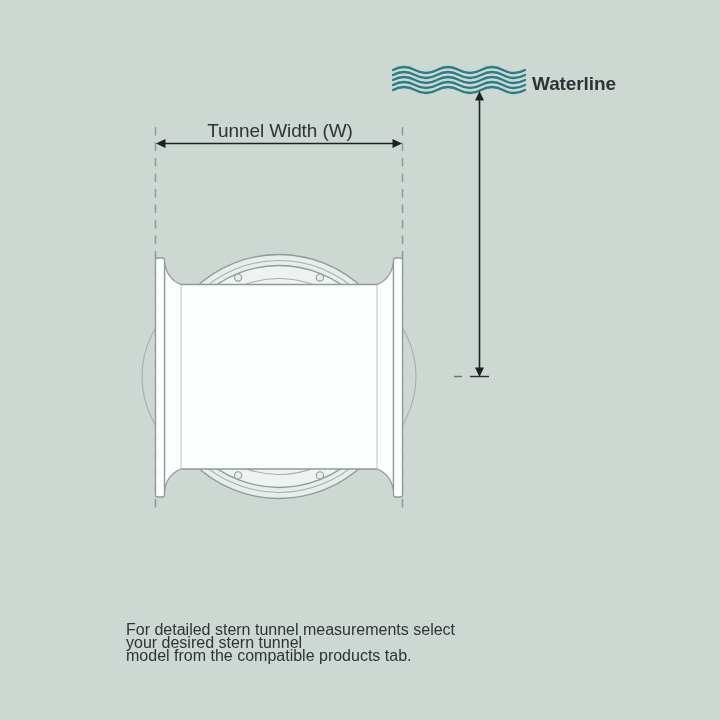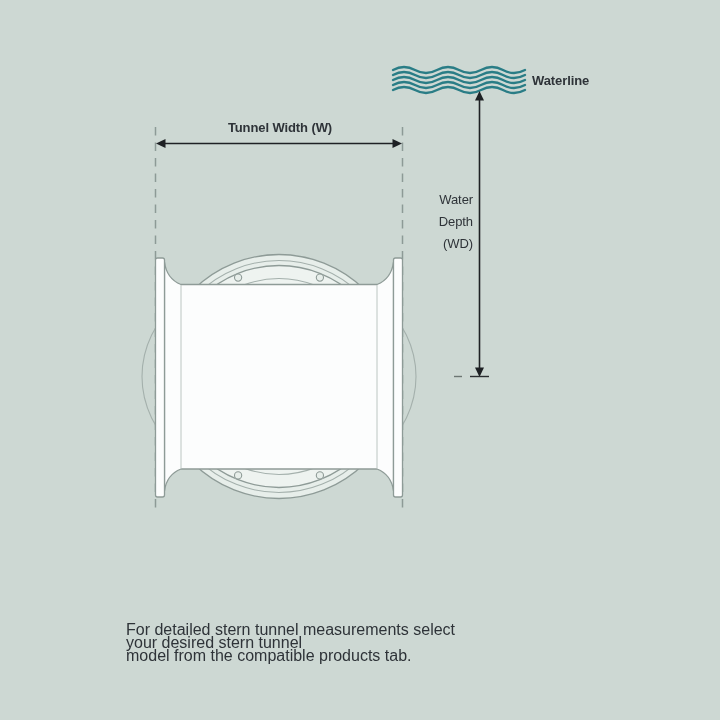--- a/index.html
+++ b/index.html
@@ -28,22 +28,22 @@
   .ds{stroke:var(--drawing-stroke);stroke-width:1.3;fill:none;stroke-linejoin:round;}
   .dsl{stroke:var(--drawing-stroke-light);stroke-width:1.1;fill:none;}
   .seam{stroke:var(--seam-stroke);stroke-width:1;fill:none;}
   .ring-fill{fill:var(--flange-fill);}
   .inner-fill{fill:var(--flange-inner-fill);}
   .white-fill{fill:var(--tunnel-fill);}
   .hole{fill:var(--flange-fill);stroke:var(--drawing-stroke);stroke-width:1.1;}
   .tick-light{stroke:#6d7774;stroke-width:1.4;}
   .tick-dark{stroke:#2a2e31;stroke-width:1.4;}
 
-  .label{position:absolute;color:var(--text-dark);font-weight:500;font-size:13px;letter-spacing:-0.1px;}
-  .label-tunnel-width{left:130px;top:120px;width:300px;text-align:center;font-weight:bold;}
+  .label{position:absolute;color:var(--text-dark);font-weight:500;font-size:19px;letter-spacing:-0.1px;}
+  .label-tunnel-width{left:130px;top:120px;width:300px;text-align:center;}
   .label-waterline{left:532px;top:73px;font-weight:600;}
   .label-water-depth{left:403px;top:189px;width:70px;text-align:right;line-height:22px;white-space:pre-line;}
 
   .footnote-primary{
     position:absolute;left:118px;top:582px;width:380px;
     color:var(--text-dark);font-size:14px;line-height:20px;
     white-space:pre-line;padding-left:8px;text-indent:-8px;letter-spacing:-0.1px;
   }
   .footnote-secondary{
     position:absolute;left:126px;top:623px;width:360px;
@@ -118,20 +118,17 @@
     </g>
 
     <g>
       <line class="tick-light" x1="454" y1="376.5" x2="462" y2="376.5"></line>
       <line class="tick-dark" x1="470" y1="376.5" x2="489" y2="376.5"></line>
     </g>
   </svg>
 
   <div class="label label-tunnel-width">Tunnel Width (W)</div>
   <div class="label label-waterline">Waterline</div>
-  <div class="label label-water-depth">Water
-Depth
-(WD)</div>
 
   <div class="footnote-secondary">For detailed stern tunnel measurements select your desired stern tunnel
 model from the compatible products tab.</div>
 
 </div>
 
 </body></html>

